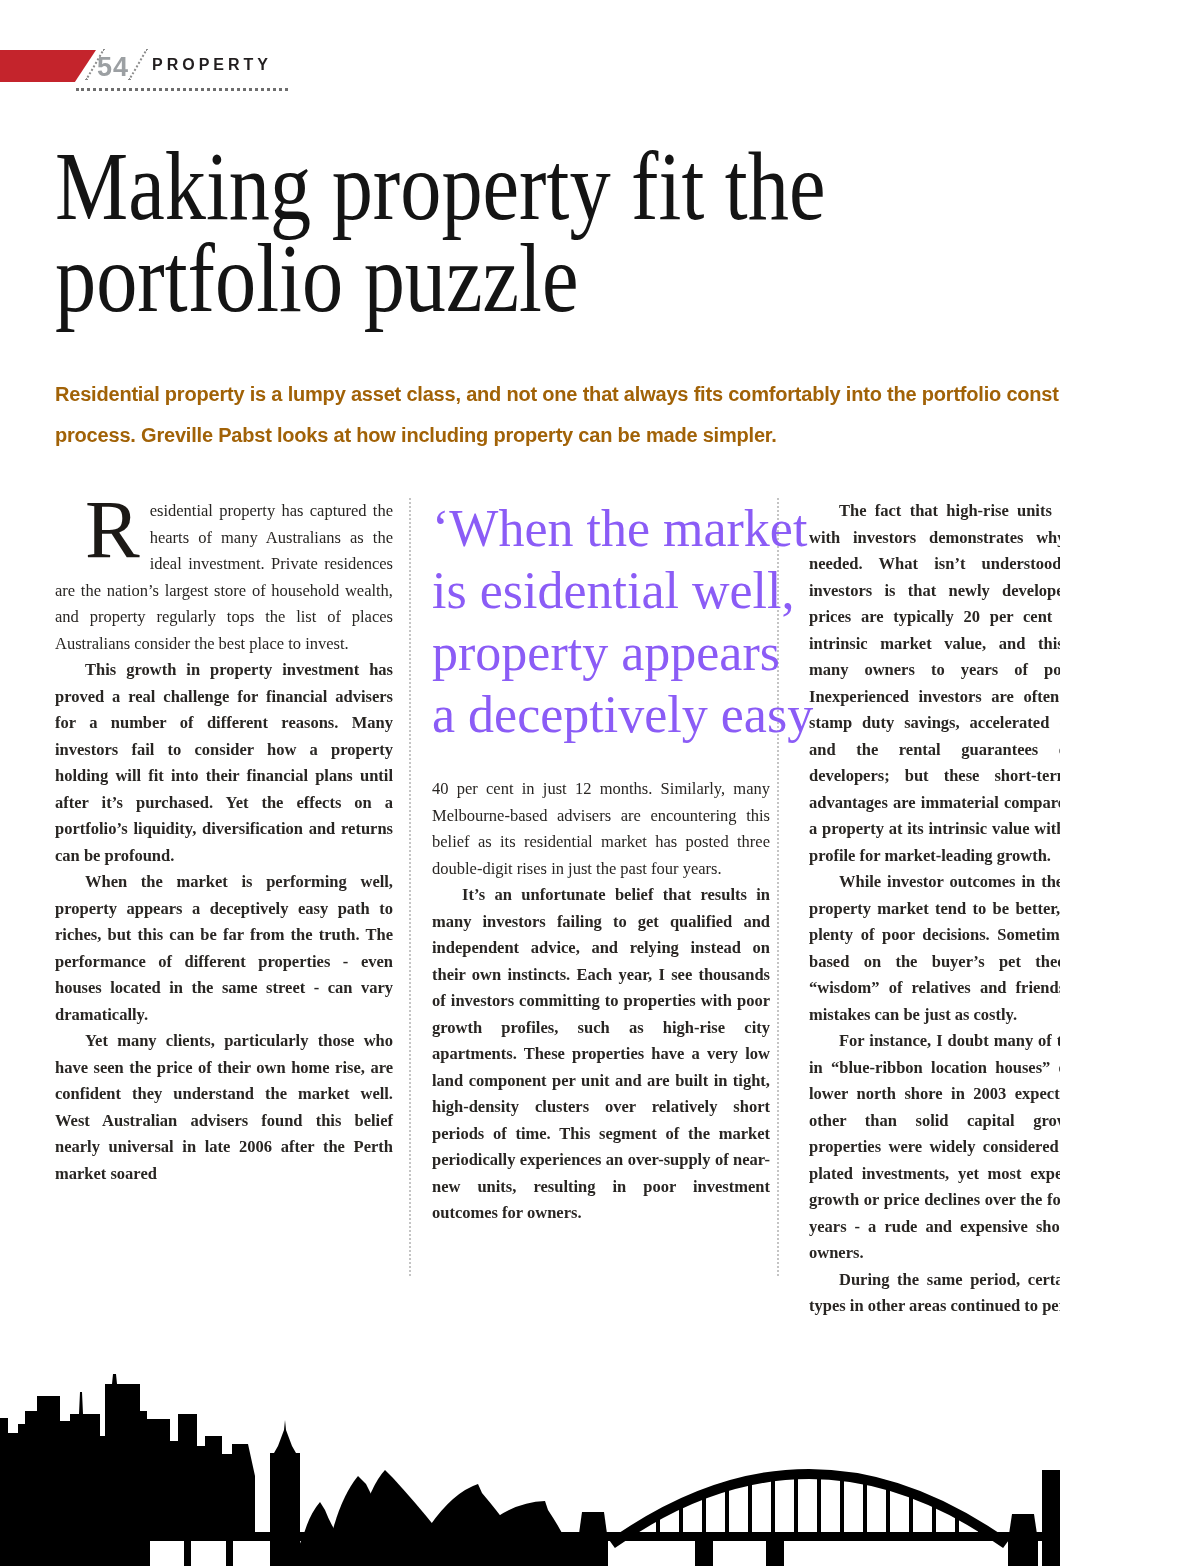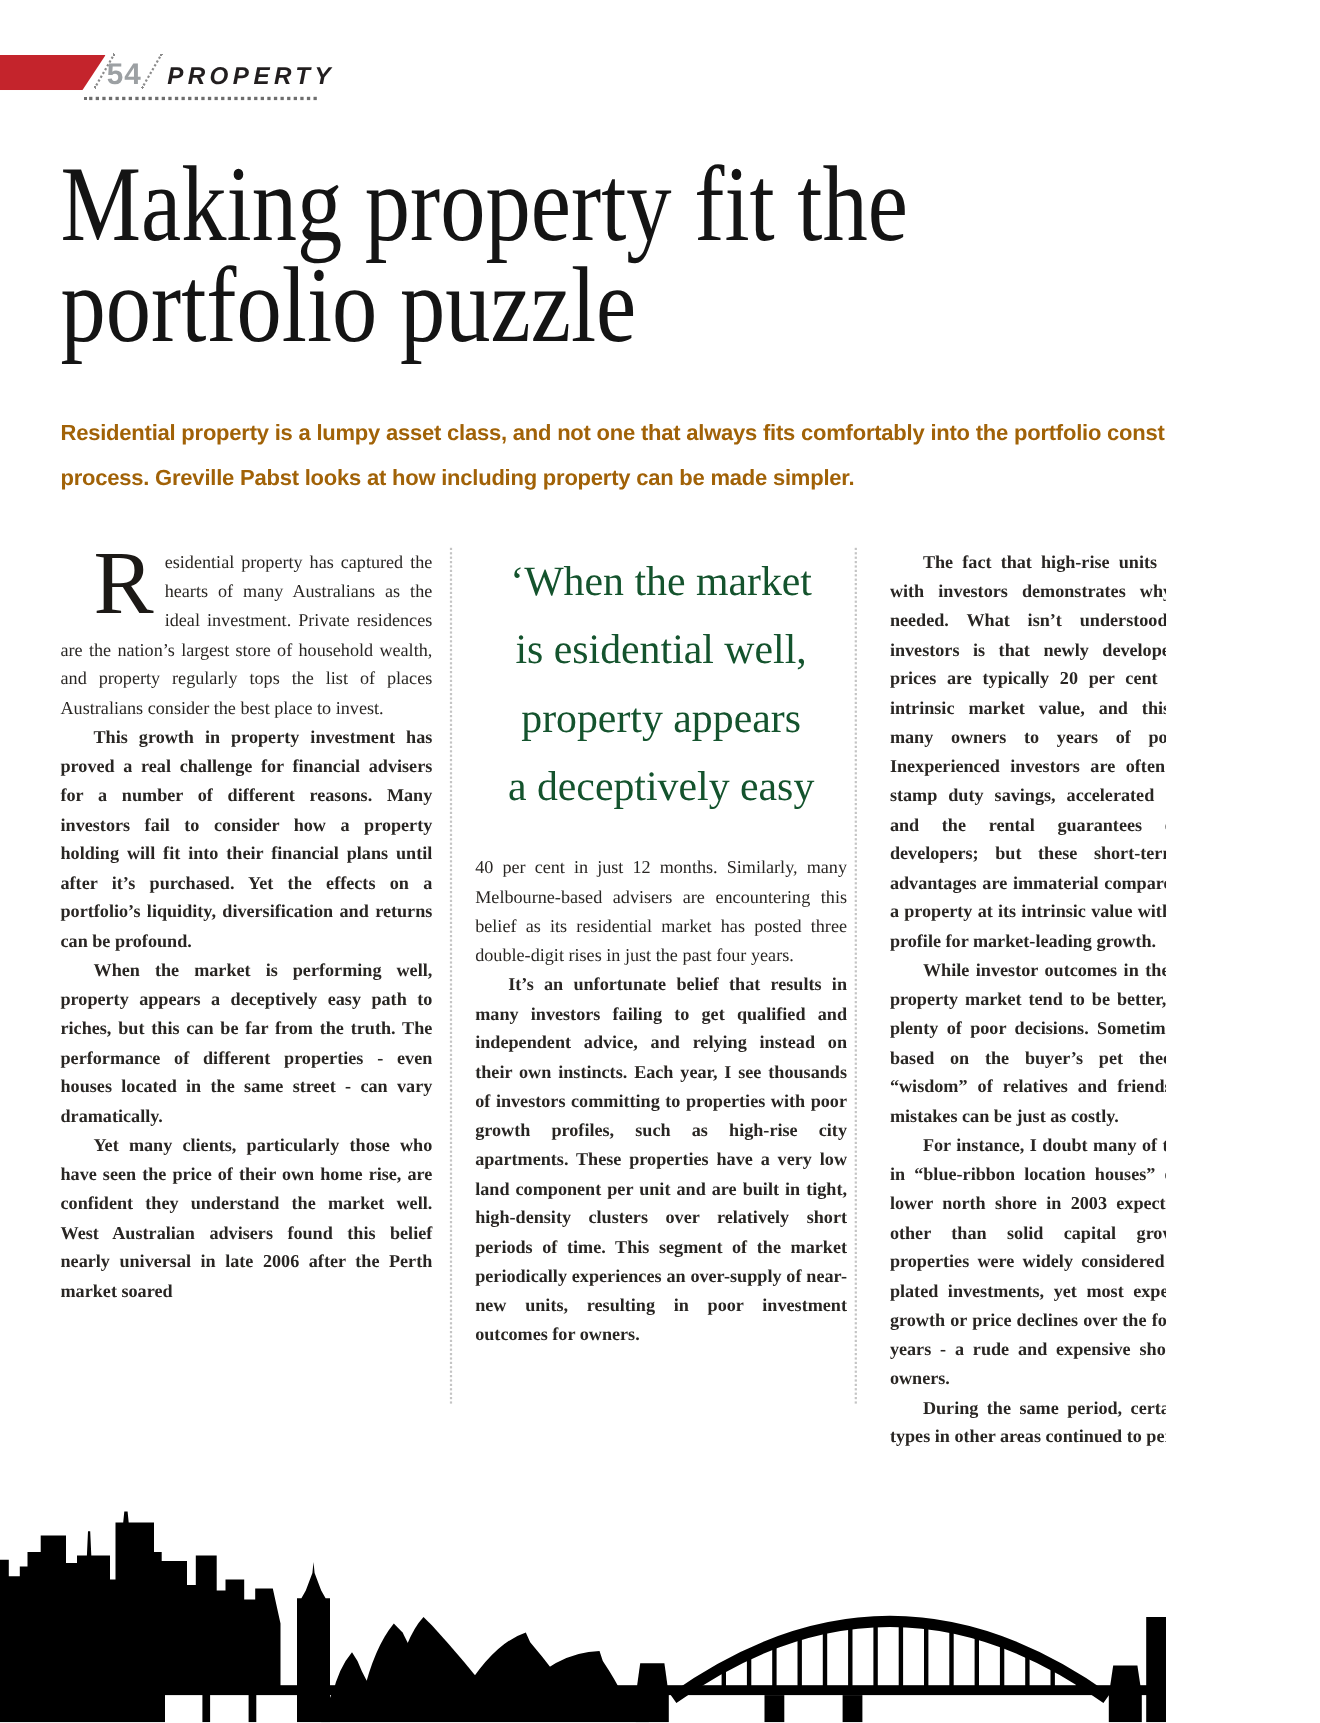--- a/index.html
+++ b/index.html
@@ -9,21 +9,21 @@
   
   .hdr-red{position:absolute;left:0;top:50px;width:96px;height:32px;background:#c4242c;
            clip-path:polygon(0 0,100% 0,78% 100%,0 100%);}
   .hdr-diag{position:absolute;top:49px;height:36px;width:0;border-left:2px dotted #8b8b8b;
             transform:rotate(30deg);transform-origin:top center;}
   .hdr-diag.d1{left:103px;}
   .hdr-diag.d2{left:146px;}
   .hdr-num{position:absolute;left:97px;top:52px;font-family:"Liberation Sans",sans-serif;
            font-weight:bold;font-size:27px;color:#9ca0a3;letter-spacing:1px;}
   .hdr-section{position:absolute;left:152px;top:56px;font-family:"Liberation Sans",sans-serif;
-           font-weight:bold;font-size:22px;color:#221e1f;letter-spacing:4px;font-style:italic;}
+           font-weight:bold;font-size:16px;color:#221e1f;letter-spacing:4px;}
   .hdr-dotline{position:absolute;left:76px;top:88px;width:212px;height:0;
            border-top:3px dotted #6e6e6e;}
 
   
   .headline{position:absolute;left:55px;top:140px;width:1100px;
             font-size:98px;line-height:92px;color:#141414;
             transform:scaleX(.84);transform-origin:top left;white-space:nowrap;}
   .standfirst{position:absolute;left:55px;top:374px;width:1085px;
             font-family:"Liberation Sans",sans-serif;font-weight:bold;
             font-size:20px;line-height:41px;color:#a16207;letter-spacing:-.2px;}
@@ -34,21 +34,21 @@
   .col{color:#292623;font-size:16.5px;line-height:26.5px;text-align:justify;}
   .col p{margin:0;}
   .col p.ind{text-indent:30px;font-weight:bold;}
   .col-rule{position:absolute;top:498px;height:778px;width:0;border-left:2px dotted #c4c4c4;}
   .col-rule.r1{left:409px;}
   .col-rule.r2{left:777px;}
 
   .dropcap{float:left;font-size:82px;line-height:60px;padding:2px 10px 0 30px;
            color:#1c1916;}
 
-  .pullquote{color:#14532d;font-size:38px;line-height:62px;text-align:center;
+  .pullquote{color:#8b5cf6;font-size:52px;line-height:62px;text-align:center;
              margin:0 0 30px 0;white-space:nowrap;}
   .pullquote .pq-line{display:block;}
 
   
   .skyline{position:absolute;left:0;top:1326px;width:1200px;height:240px;}
   .skyline svg{display:block;width:1200px;height:240px;}
   .skyline path,.skyline rect,.skyline polygon{fill:#000;}
   .skyline .stroke{fill:none;stroke:#000;}
 </style>
 </head>

